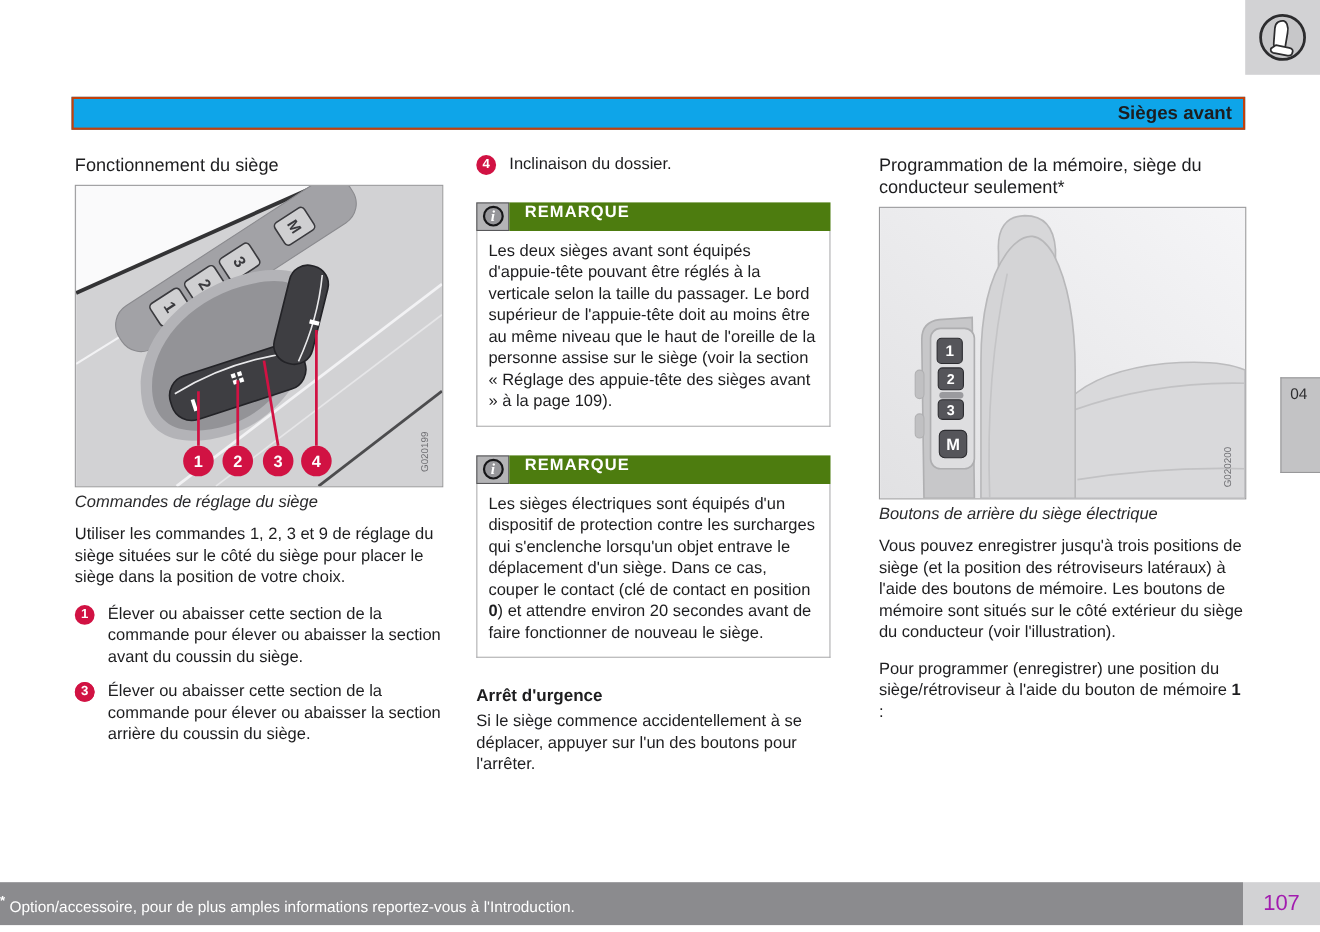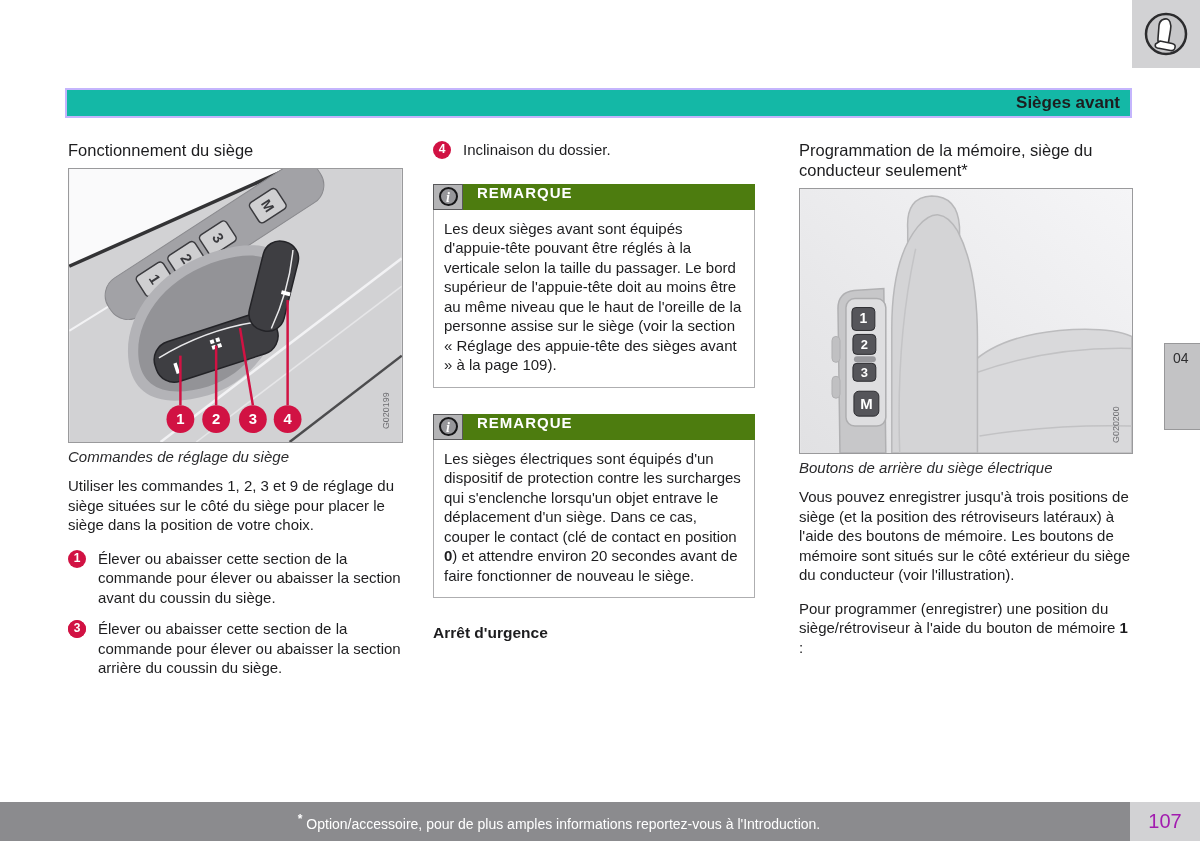--- a/index.html
+++ b/index.html
@@ -4,21 +4,21 @@
 <style>
   html,body{margin:0;padding:0;background:#ffffff;}
   body{font-family:"Liberation Sans","DejaVu Sans",sans-serif;color:#1d1d1f;}
   #page{position:relative;width:1200px;height:847px;background:#fff;overflow:hidden;}
 
   
   .top-bar{position:absolute;left:0;top:0;width:1132px;height:68px;background:#8b8b8e;}
   .chapter-title{position:absolute;right:14px;top:17px;color:#fff;font-size:28px;font-weight:bold;letter-spacing:.5px;}
   .corner-box{position:absolute;left:1132px;top:0;width:68px;height:68px;background:#d2d2d4;display:flex;align-items:center;justify-content:center;}
 
-  .section-box{position:absolute;left:65px;top:88px;width:1063px;height:26px;border:2px solid #c4b5fd;background:#14b8a6;display:flex;align-items:center;justify-content:flex-end;}
+  .section-box{position:absolute;left:65px;top:88px;width:1063px;height:26px;border:2px solid #c2410c;background:#0ea5e9;display:flex;align-items:center;justify-content:flex-end;}
   .section-box span{font-size:17px;font-weight:bold;padding-right:10px;}
 
   
   .col{position:absolute;top:140px;}
   .col-left{left:68px;width:335px;}
   .col-mid{left:433px;width:322px;}
   .col-right{left:799px;width:334px;}
 
   h2.head{font-size:16.5px;font-weight:normal;margin:0 0 8px 0;line-height:20px;}
   .figure{border:1px solid #9a9a9c;line-height:0;}
@@ -38,21 +38,21 @@
   .note-body{border:1px solid #aeaeb0;border-top:none;padding:9px 10px 12px 10px;}
   .note-body p{font-size:15px;line-height:19.5px;margin:0;}
   .b{font-weight:bold;}
 
   h3.subhead{font-size:15.5px;font-weight:bold;margin:0 0 4px 0;}
 
   
   .side-tab{position:absolute;left:1164px;top:343px;width:36px;height:87px;background:#c3c3c5;border:1px solid #98989a;border-right:none;box-sizing:border-box;}
   .side-tab span{display:block;font-size:14px;color:#2e2e30;padding:6px 0 0 8px;}
 
-  .footer-bar{position:absolute;left:0;top:802px;width:1130px;height:39px;background:#8b8b8e;display:flex;align-items:center;justify-content:center;}
+  .footer-bar{position:absolute;left:0;top:802px;width:1130px;height:39px;background:#8b8b8e;display:flex;align-items:center;justify-content:flex-start;}
   .footer-bar .foot-text{color:#fff;font-size:14px;padding-right:12px;}
   .footer-bar sup{font-weight:bold;font-size:12px;}
   .page-num-box{position:absolute;left:1130px;top:802px;width:70px;height:39px;background:#d2d2d4;display:flex;align-items:center;justify-content:center;}
   .page-num-box span{font-size:20px;color:#a21caf;}
 </style>
 </head>
 <body>
 
 <div id="page">
 
@@ -187,20 +187,21 @@
         <div class="note-title-bar">
           <span>REMARQUE</span>
         </div>
       </div>
       <div class="note-body">
         <p><span>Les sièges électriques sont équipés d'un dispositif de protection contre les surcharges qui s'enclenche lorsqu'un objet entrave le déplacement d'un siège. Dans ce cas, couper le contact (clé de contact en position </span><span class="b">0</span><span>) et attendre environ 20 secondes avant de faire fonctionner de nouveau le siège.</span></p>
       </div>
     </div>
 
     <h3 class="subhead">Arrêt d'urgence</h3>
+    <p class="body">Si le siège commence accidentellement à se déplacer, appuyer sur l'un des boutons pour l'arrêter.</p>
   </div>
 
   <div class="col col-right">
     <h2 class="head">Programmation de la mémoire, siège du conducteur seulement*</h2>
 
     <div class="figure">
       <svg width="332" height="264" viewBox="0 0 333 265">
         <defs>
           <linearGradient id="g2" x1="1" y1="0" x2="0" y2="1">
             <stop offset="0" stop-color="#f5f5f7"></stop>

